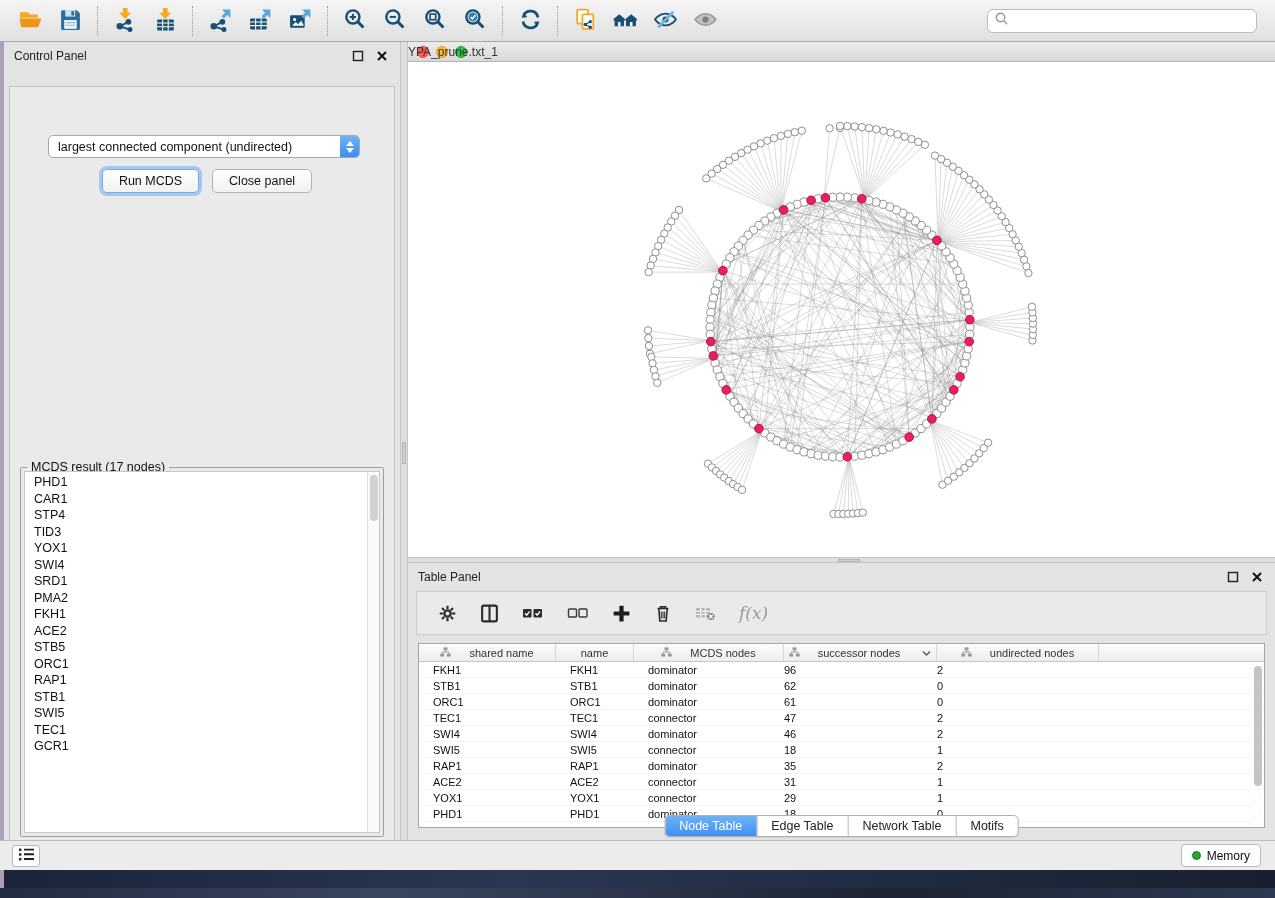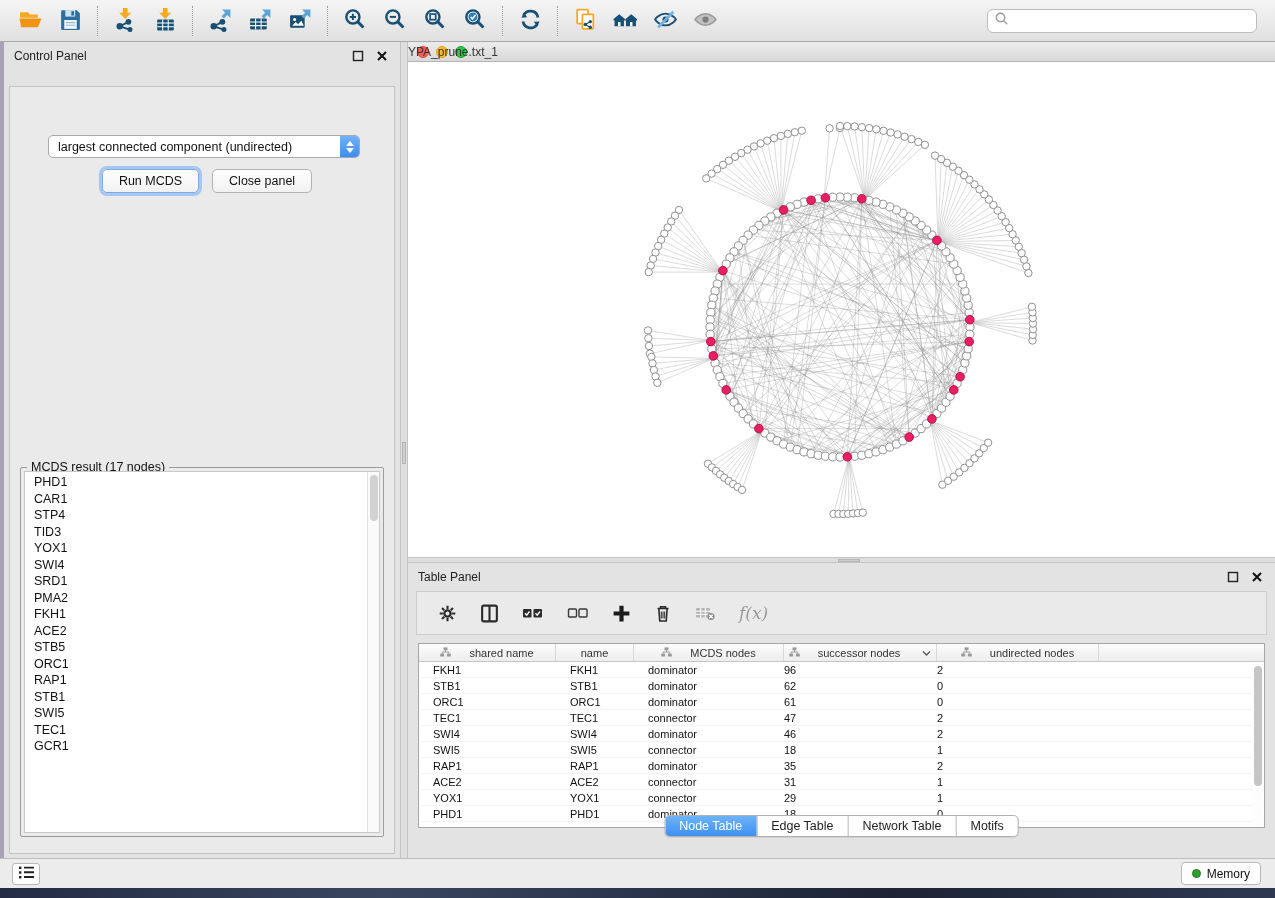--- a/index.html
+++ b/index.html
@@ -99,21 +99,21 @@
   .tr { display:flex; height:16px; border-bottom:1px solid #f4f4f4; }
   .td { font-size:11px; color:#111; line-height:16px; white-space:nowrap; overflow:hidden; }
   .td.left { text-align:left; padding-left:14px; }
   .td.right { text-align:left; }
   .tbl-scroll { position:absolute; right:1px; top:19px; bottom:1px; width:11px; background:#fdfdfd; }
   .tbl-scroll .thumb { position:absolute; left:1.5px; top:3px; width:8px; height:120px; background:#c5c5c5; border-radius:4px; }
 
   .tp-tabs { position:absolute; left:50%; top:252px; transform:translateX(-50%); }
 
   
-  .status-bar { position:absolute; left:0; top:858px; width:1275px; height:30px; background:#ececec;
+  .status-bar { position:absolute; left:0; top:840px; width:1275px; height:30px; background:#ececec;
                 border-top:1px solid #bdbdbd;padding-left:44px; }
   .status-left-btn { position:absolute; left:12px; top:4px; width:28px; height:22px; background:#fdfdfd;
                      border:1px solid #b9b9b9; border-radius:3px; display:flex; align-items:center; justify-content:center; }
   .memory-btn { position:absolute; right:14px; top:3px; height:23px; background:#fdfdfd; border:1px solid #b9b9b9;
                 border-radius:4px; display:flex; align-items:center; gap:6px; padding:0 10px; font-size:12px; color:#111; }
   .memory-dot { width:9px; height:9px; border-radius:50%; background:#2aa22a; border:1px solid #1d7a1d; }
 </style>
 </head>
 <body>
 

